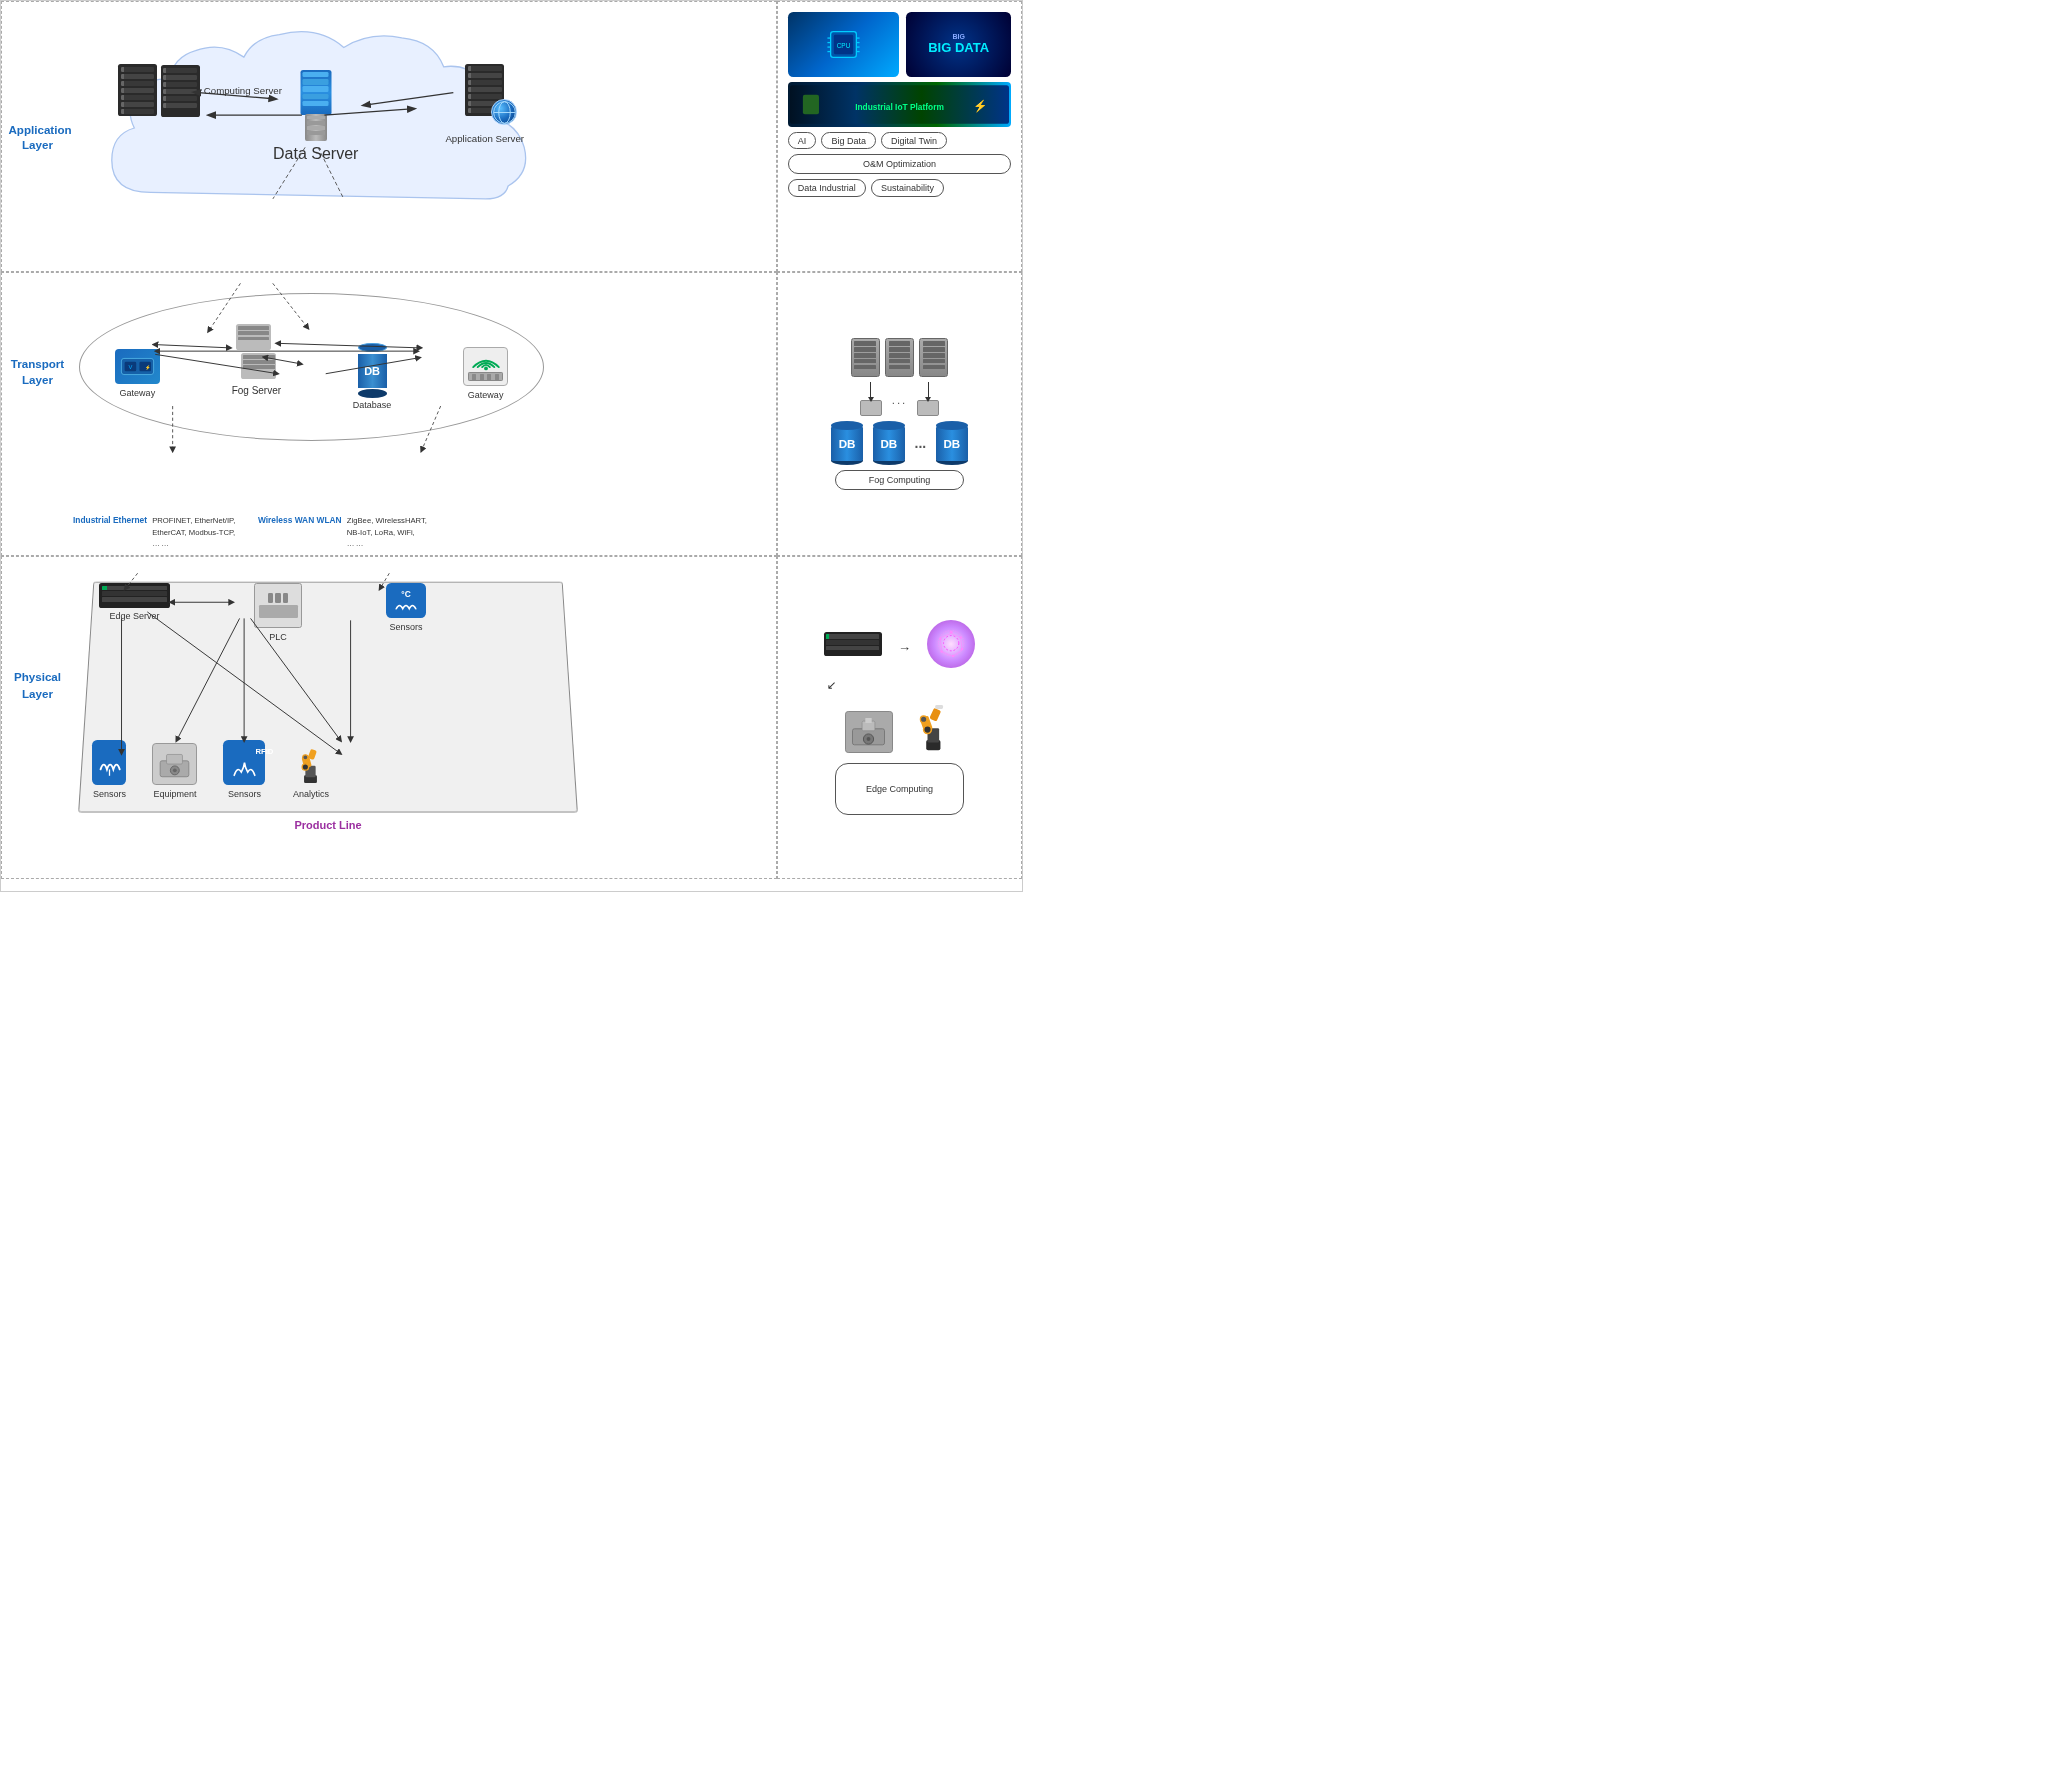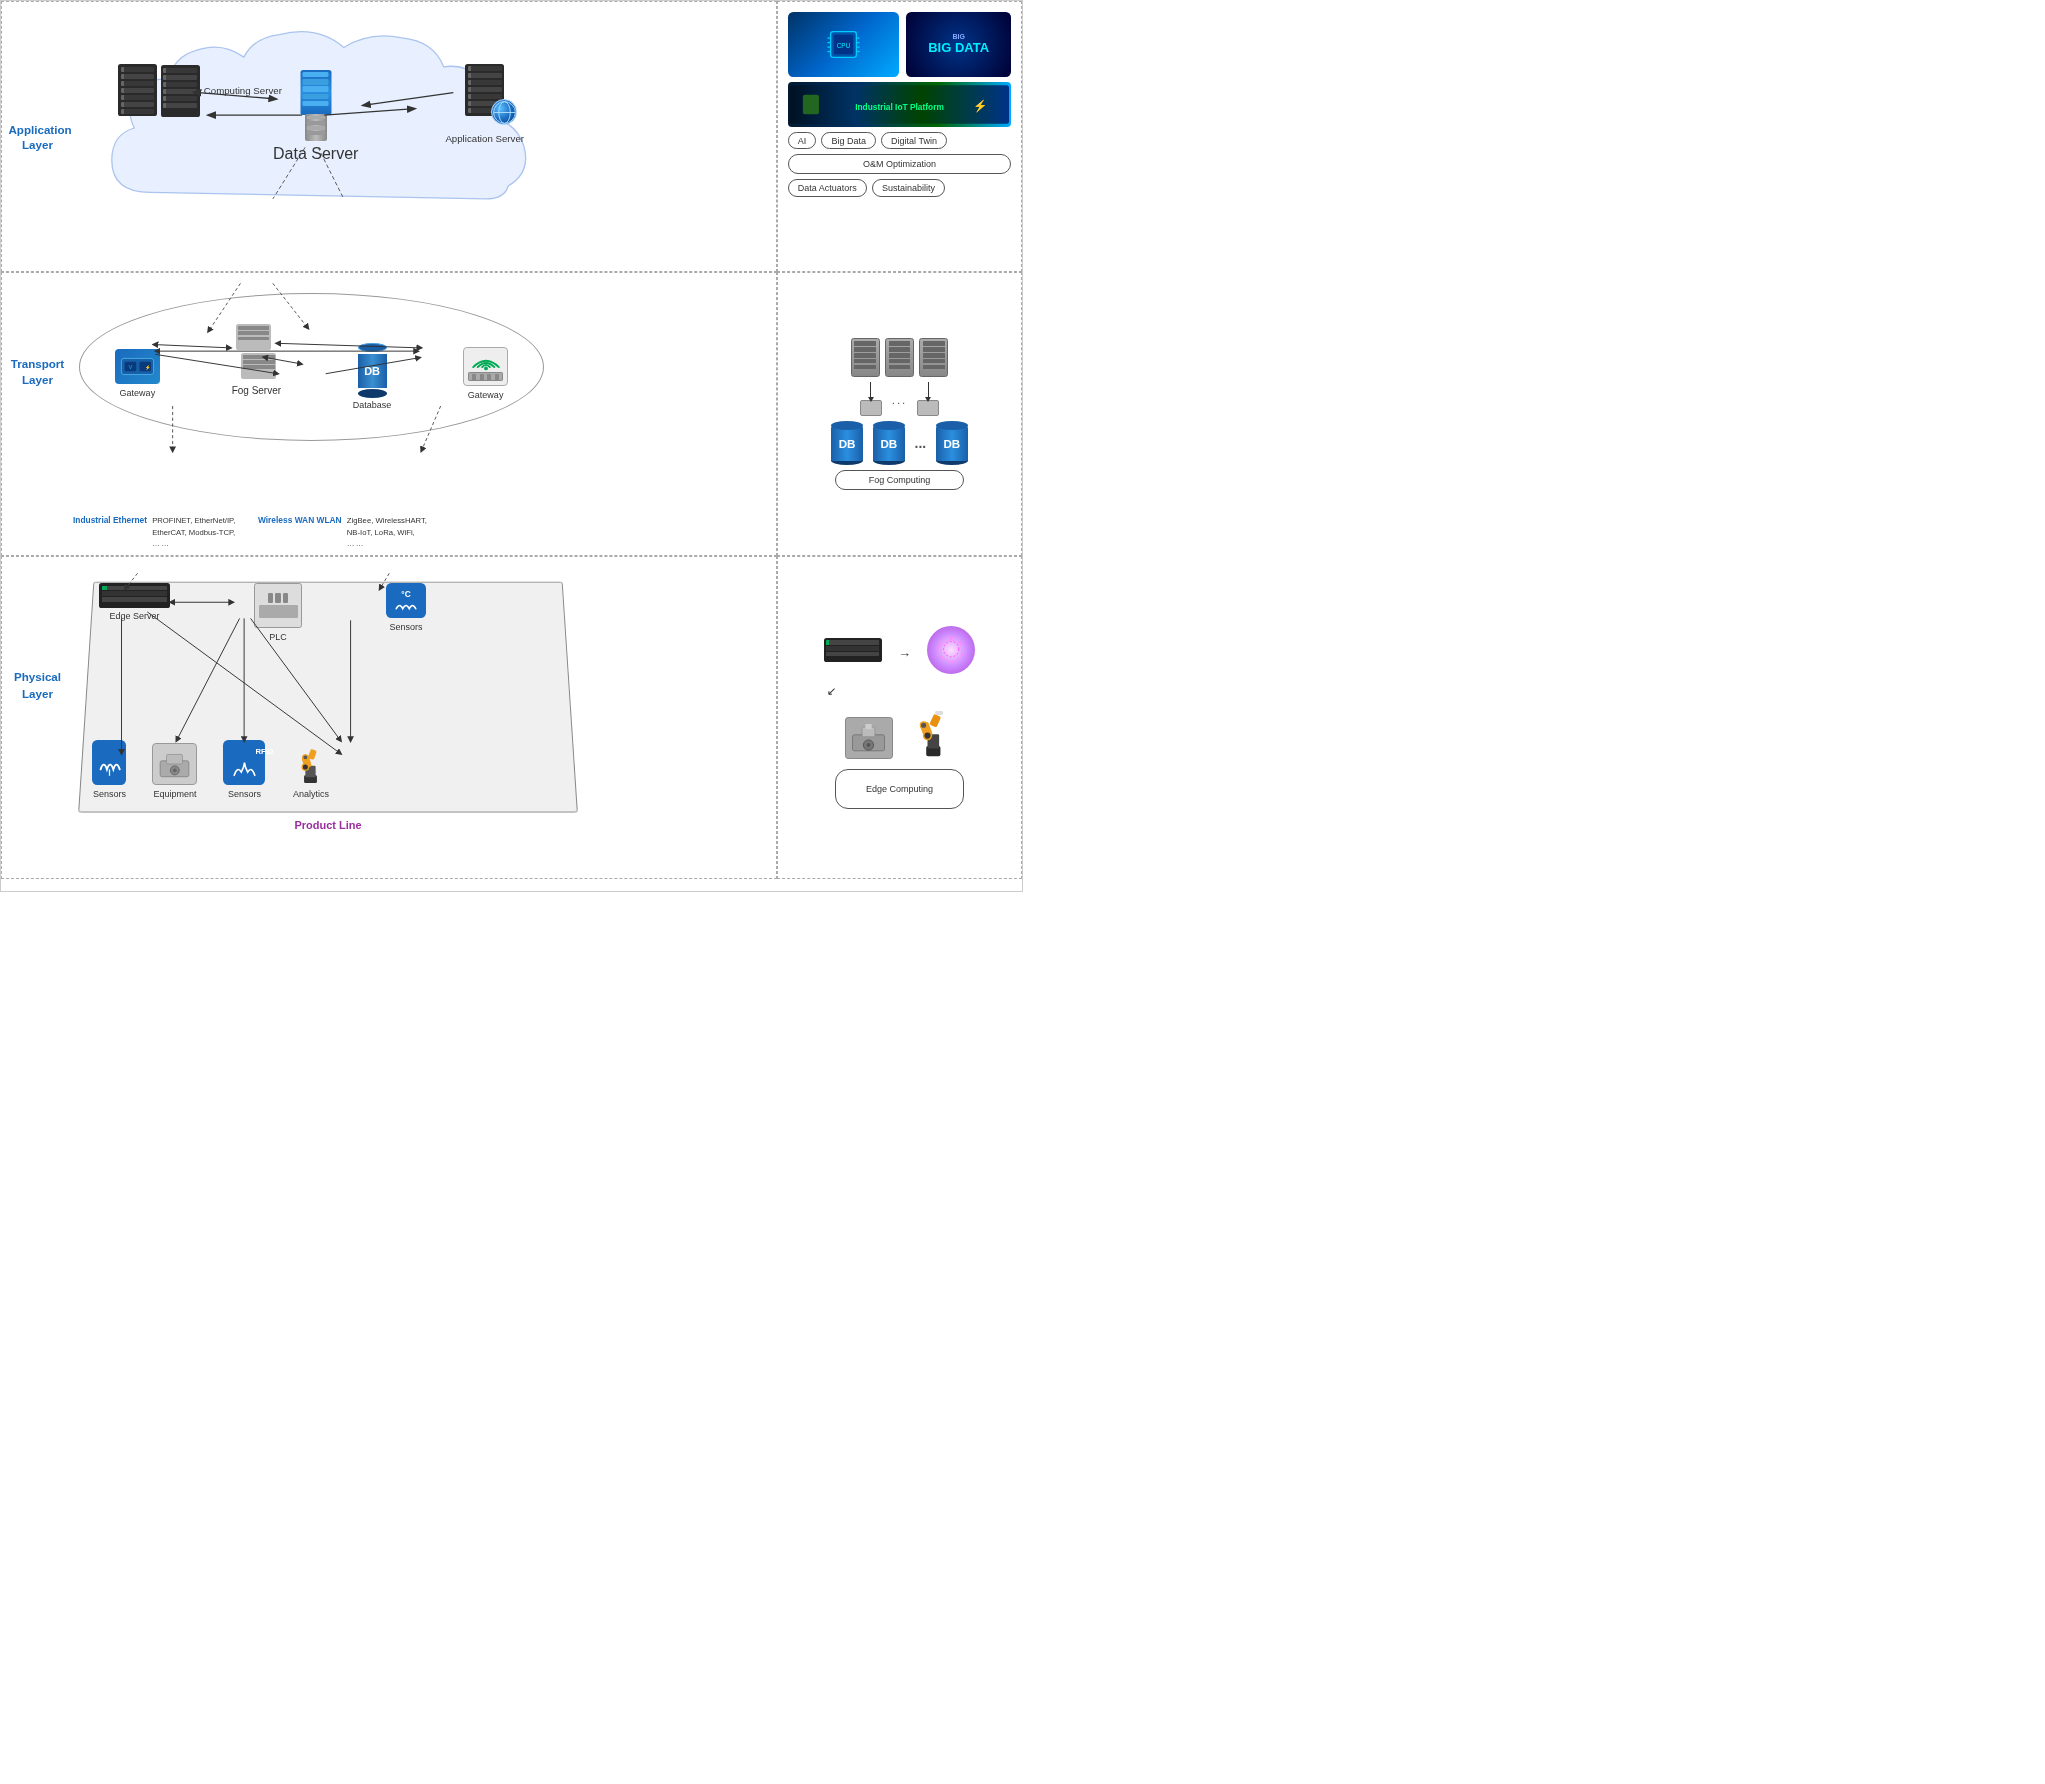--- a/index.html
+++ b/index.html
@@ -250,21 +250,21 @@
 
     .edge-bottom-row {
       display: flex;
       gap: 19.4px;
       align-items: flex-end;
     }
 
     .edge-label-box {
       border: 1px solid #555;
       border-radius: 13px;
-      padding: 14px 13px;
+      padding: 20px 13px;
       font-size: 9px;
       color: #333;
       text-align: center;
       width: 129px;
     }
     .mini-server-box {
       width: 35px;
       height: 26px;
       background: #bbb;
       border-radius: 2.6px;
@@ -478,21 +478,21 @@
 
     <div class="tags-row">
       <div class="tag">AI</div>
       <div class="tag">Big Data</div>
       <div class="tag">Digital Twin</div>
     </div>
 
     <div class="tag-wide">O&amp;M Optimization</div>
 
     <div class="tags-row">
-      <div class="tag">Data Actuators</div>
+      <div class="tag">Data Industrial</div>
       <div class="tag">Sustainability</div>
     </div>
   </div>
 
   <div class="cell transport-layer">
     <div class="layer-label" style="white-space:pre-line; top:35%;">Transport<br>Layer</div>
 
     <div class="transport-grid">
       <div class="oval-border"></div>
       <div class="transport-inner-items">

